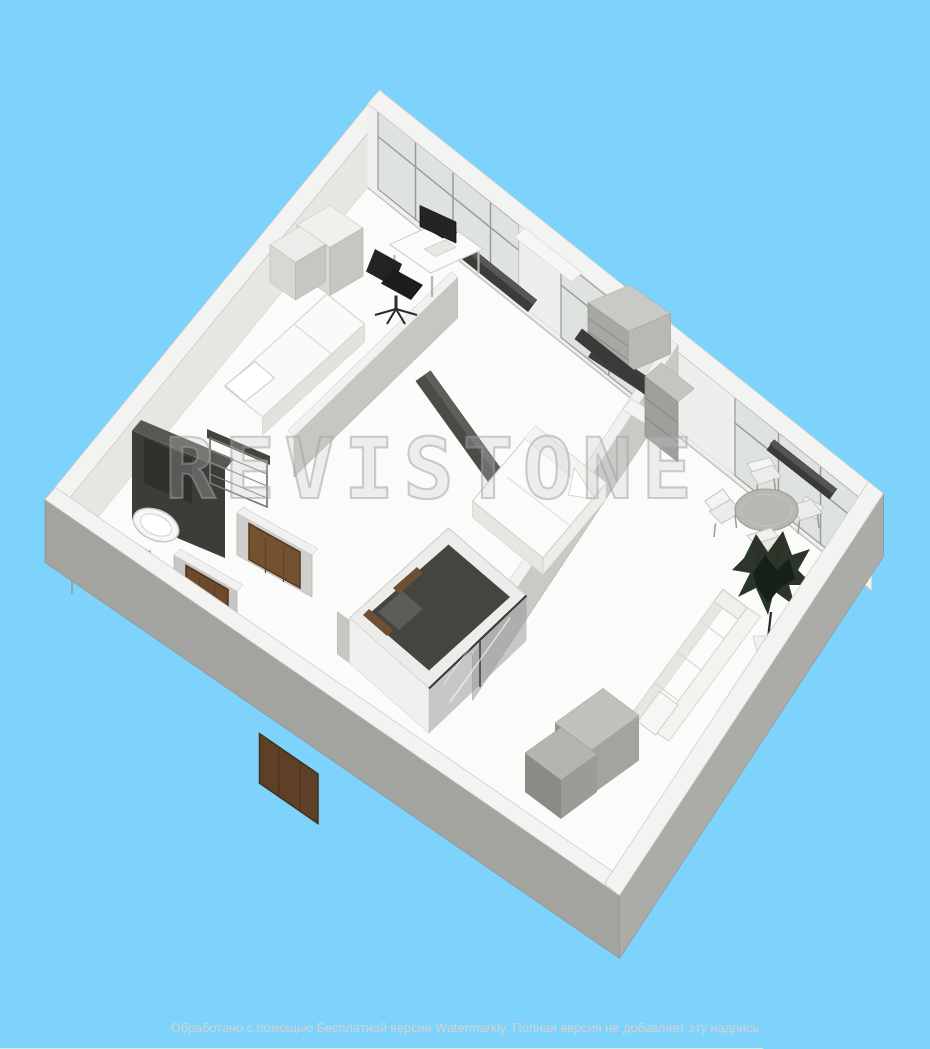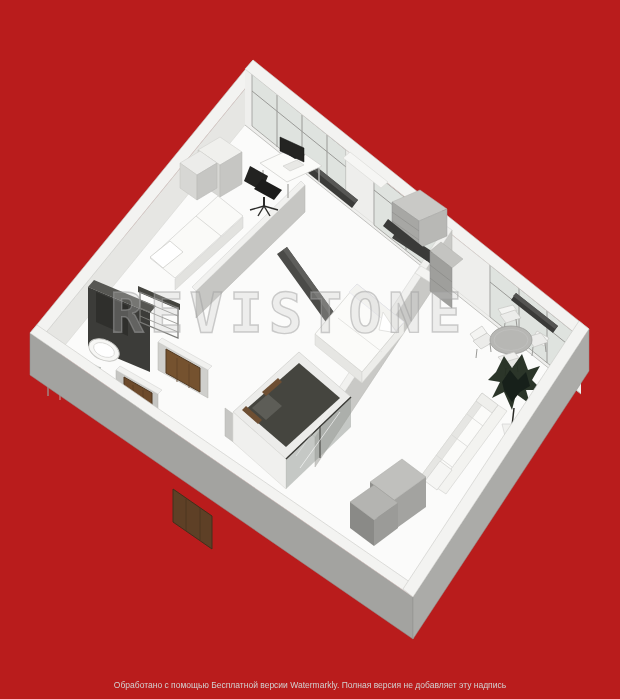--- a/index.html
+++ b/index.html
@@ -1,16 +1,16 @@
 <!DOCTYPE html>
 <html><head>
 <meta charset="utf-8">
 <style>
   html,body{margin:0;padding:0;background:#ffffff;}
-  .canvas{position:relative;width:620px;height:699px;background:#b91c1c;overflow:hidden;
+  .canvas{position:relative;width:620px;height:699px;background:#7dd3fc;overflow:hidden;
           font-family:"Liberation Sans",sans-serif;}
   svg{position:absolute;inset:0;}
   .wm{font-family:"DejaVu Sans Mono",monospace;font-weight:bold;}
   .ft{font-family:"Liberation Sans",sans-serif;}
 </style>
 </head>
 <body>
 
 <div class="canvas">
 <svg width="620" height="699" viewBox="0 0 620 699">

